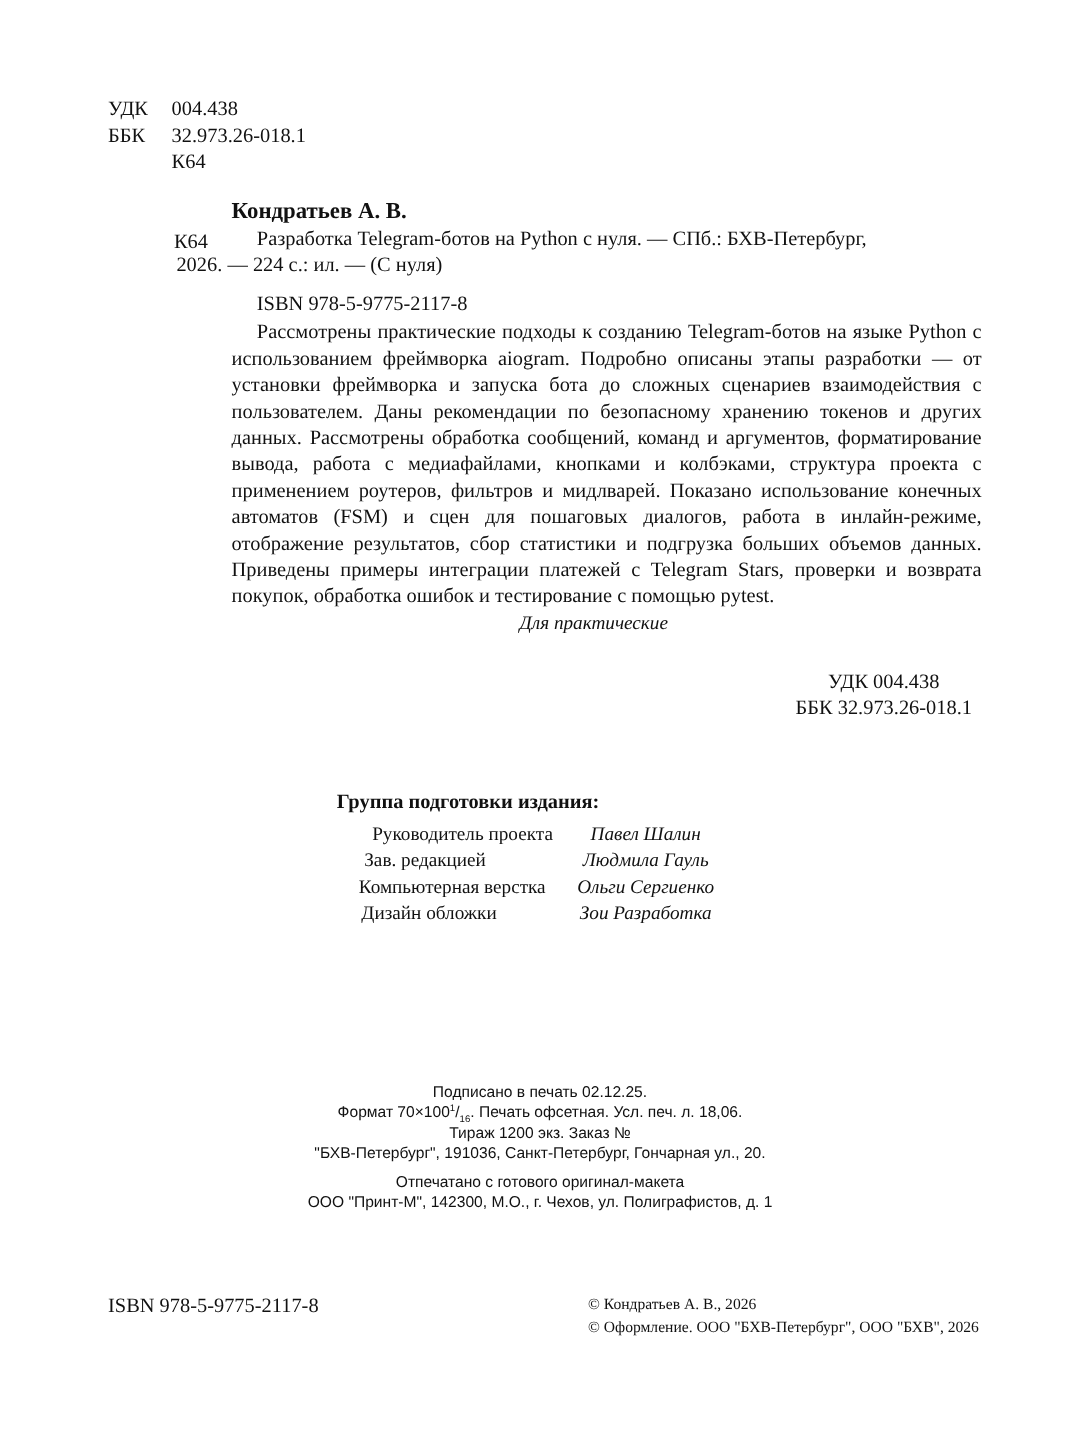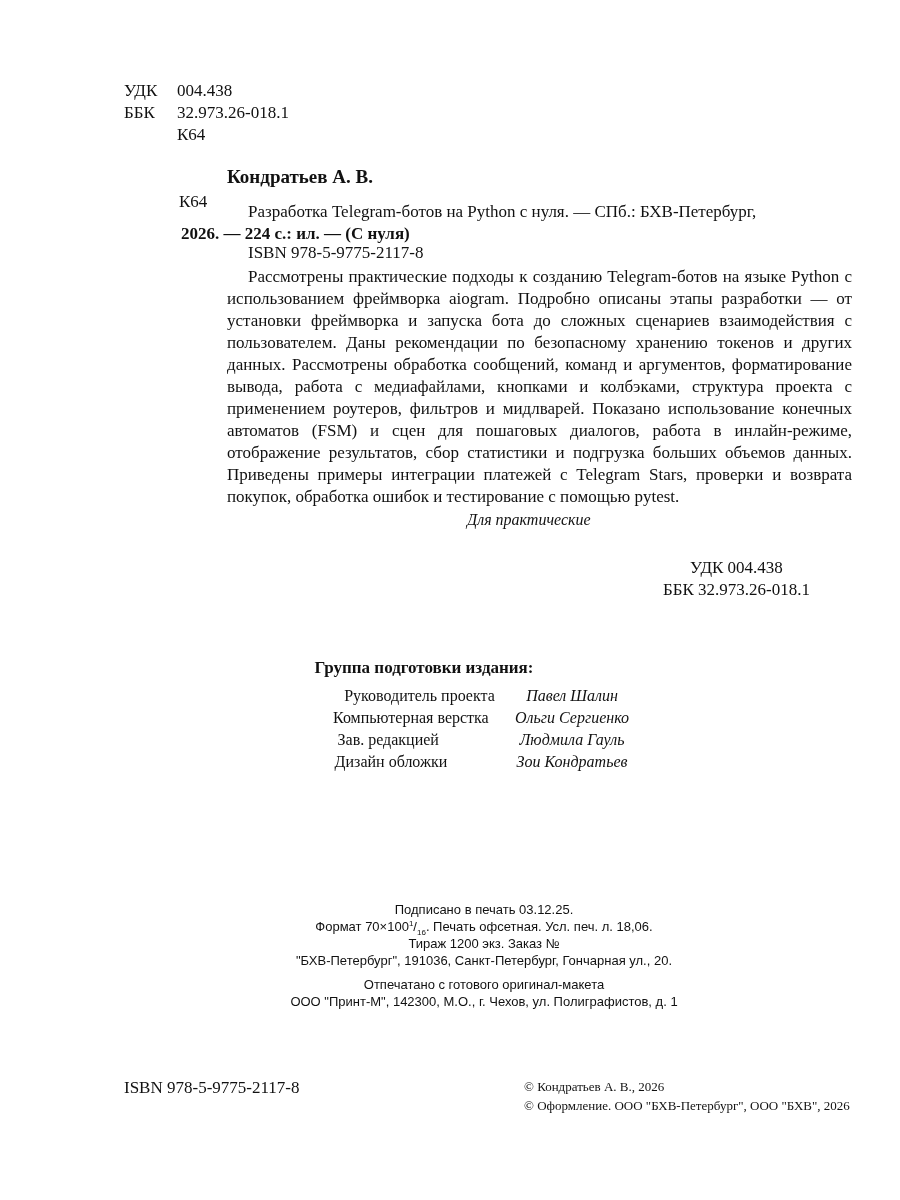--- a/index.html
+++ b/index.html
@@ -1,31 +1,31 @@
 <!DOCTYPE html>
 <html><head>
 <meta charset="utf-8">
 <style>
   html, body { margin: 0; padding: 0; background: #ffffff; }
   body { width: 900px; height: 1200px; position: relative; overflow: hidden;
          font-family: "Liberation Serif", "DejaVu Serif", serif; color: #111; }
-  .abs { position: absolute; white-space: nowrap; margin-left: 34px; }
+  .abs { position: absolute; white-space: nowrap; }
   .serif { font-family: "Liberation Serif", serif; font-size: 17px; line-height: 22px; }
   .bold { font-weight: bold; }
   .ital { font-style: italic; }
   .sans { font-family: "Liberation Sans", sans-serif; font-size: 13px; line-height: 17px; }
 
   .codes { left: 90px; top: 80px; }
   .codes .row { display: flex; }
   .codes .lbl { width: 53px; }
 
   .author { left: 193px; top: 166px; font-size: 19px; }
   .k64 { left: 145px; top: 191px; }
-  .biblio { left: 193px; top: 201px; width: 625px; white-space: normal; text-indent: 0; }
-  .biblio .l2 { margin-left: -46px; display: block; font-weight: bold; }
+  .biblio { left: 193px; top: 188px; width: 625px; white-space: normal; text-indent: 0; }
+  .biblio .l2 { margin-left: -46px; display: block; }
   .isbn-top { left: 214px; top: 242px; }
 
   .abstract { left: 193px; top: 266px; width: 625px; white-space: normal;
               text-align: justify; text-indent: 21px; hyphens: manual; }
   .audience { left: 433px; top: 509px; font-size: 16px; }
   .codes-right { right: 90px; top: 557px; text-align: center; }
 
   .team-title { left: 0; width: 780px; top: 657px; text-align: center; font-size: 17px; }
   .team { left: 299px; top: 685px; }
   .team .row { display: flex; height: 22px; line-height: 22px; font-size: 16px; justify-content: center; }
@@ -73,35 +73,35 @@
   <div>ББК 32.973.26-018.1</div>
 </div>
 
 <div class="abs serif bold team-title">Группа подготовки издания:</div>
 <div class="abs serif team">
   <div class="row">
     <span class="role">Руководитель проекта</span>
     <span class="ital">Павел Шалин</span>
   </div>
   <div class="row">
+    <span class="role">Зав. редакцией</span>
+    <span class="ital">Людмила Гауль</span>
+  </div>
+  <div class="row">
     <span class="role">Компьютерная верстка</span>
     <span class="ital">Ольги Сергиенко</span>
   </div>
   <div class="row">
-    <span class="role">Зав. редакцией</span>
-    <span class="ital">Людмила Гауль</span>
-  </div>
-  <div class="row">
     <span class="role">Дизайн обложки</span>
-    <span class="ital">Зои Кондратьев</span>
+    <span class="ital">Зои Разработка</span>
   </div>
 </div>
 
 <div class="abs sans imprint">
-  <div>Подписано в печать 03.12.25.</div>
+  <div>Подписано в печать 02.12.25.</div>
   <div>
     <span>Формат 70×100</span><sup>1</sup>/<sub>16</sub><span>.  Печать офсетная. Усл. печ. л. 18,06.</span>
   </div>
   <div>Тираж 1200 экз. Заказ №</div>
   <div>"БХВ-Петербург", 191036, Санкт-Петербург, Гончарная ул., 20.</div>
   <div class="gap"></div>
   <div>Отпечатано с готового оригинал-макета</div>
   <div>ООО "Принт-М", 142300, М.О., г. Чехов, ул. Полиграфистов, д. 1</div>
 </div>
 

